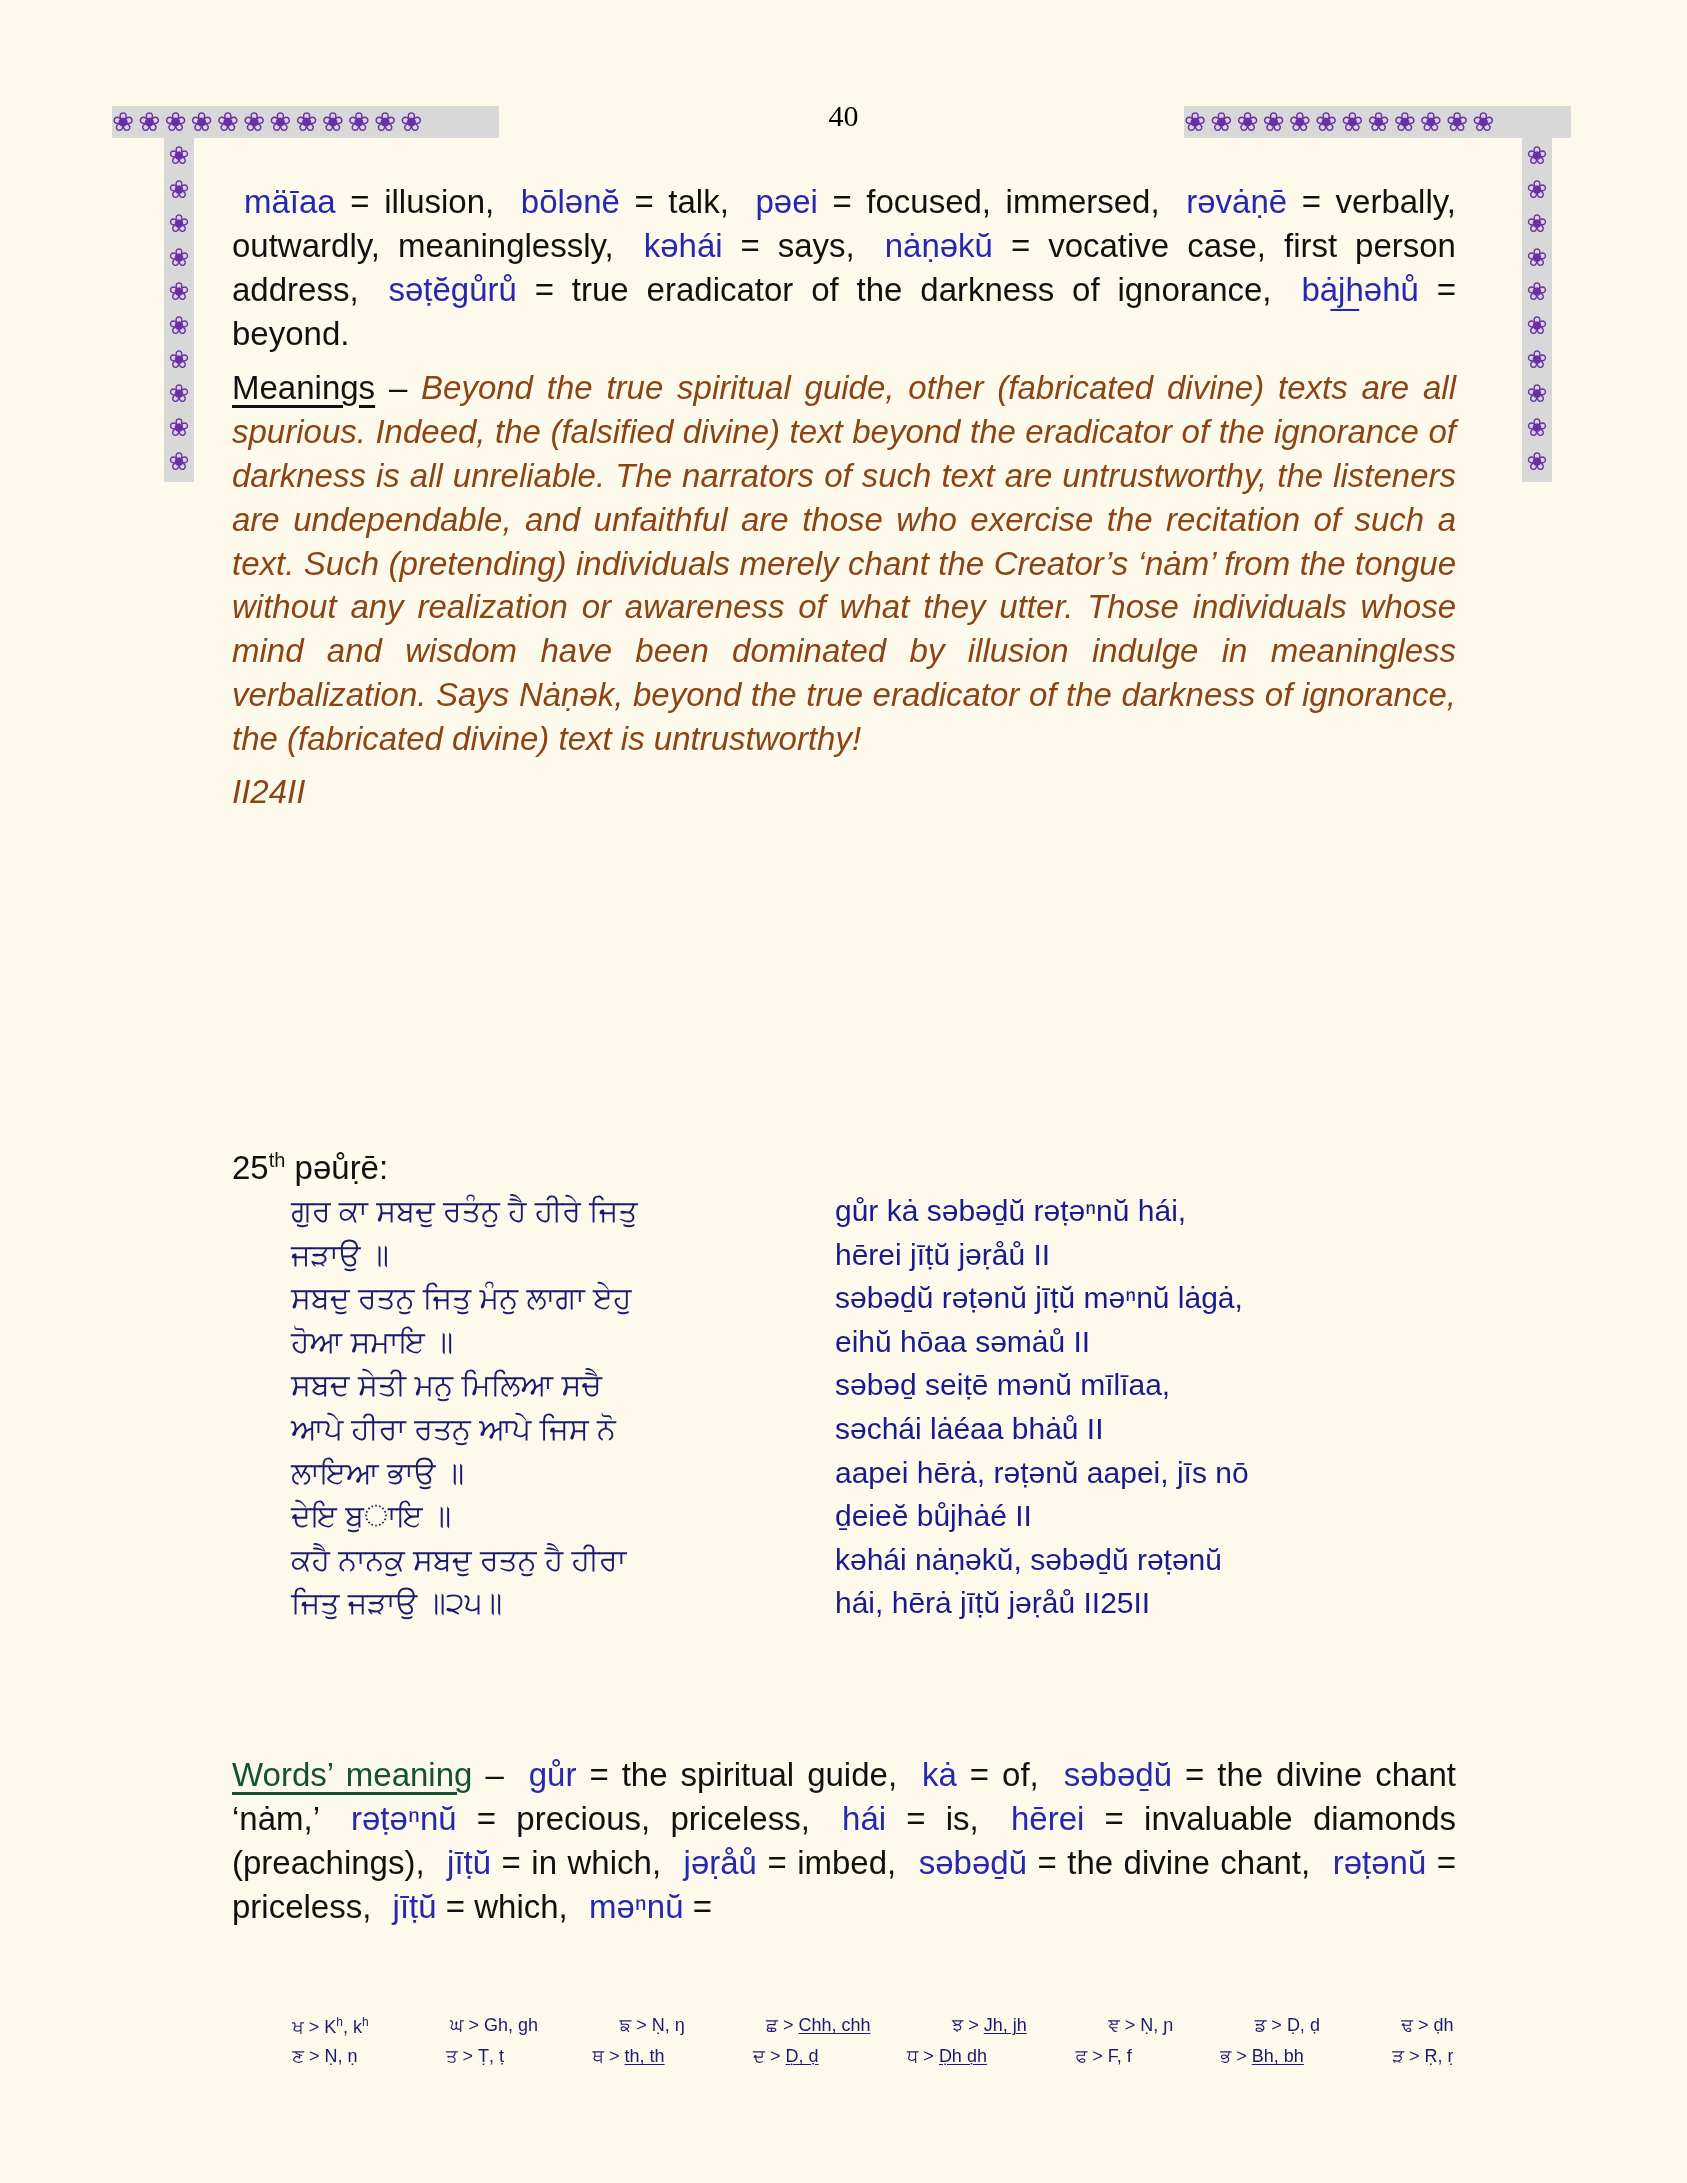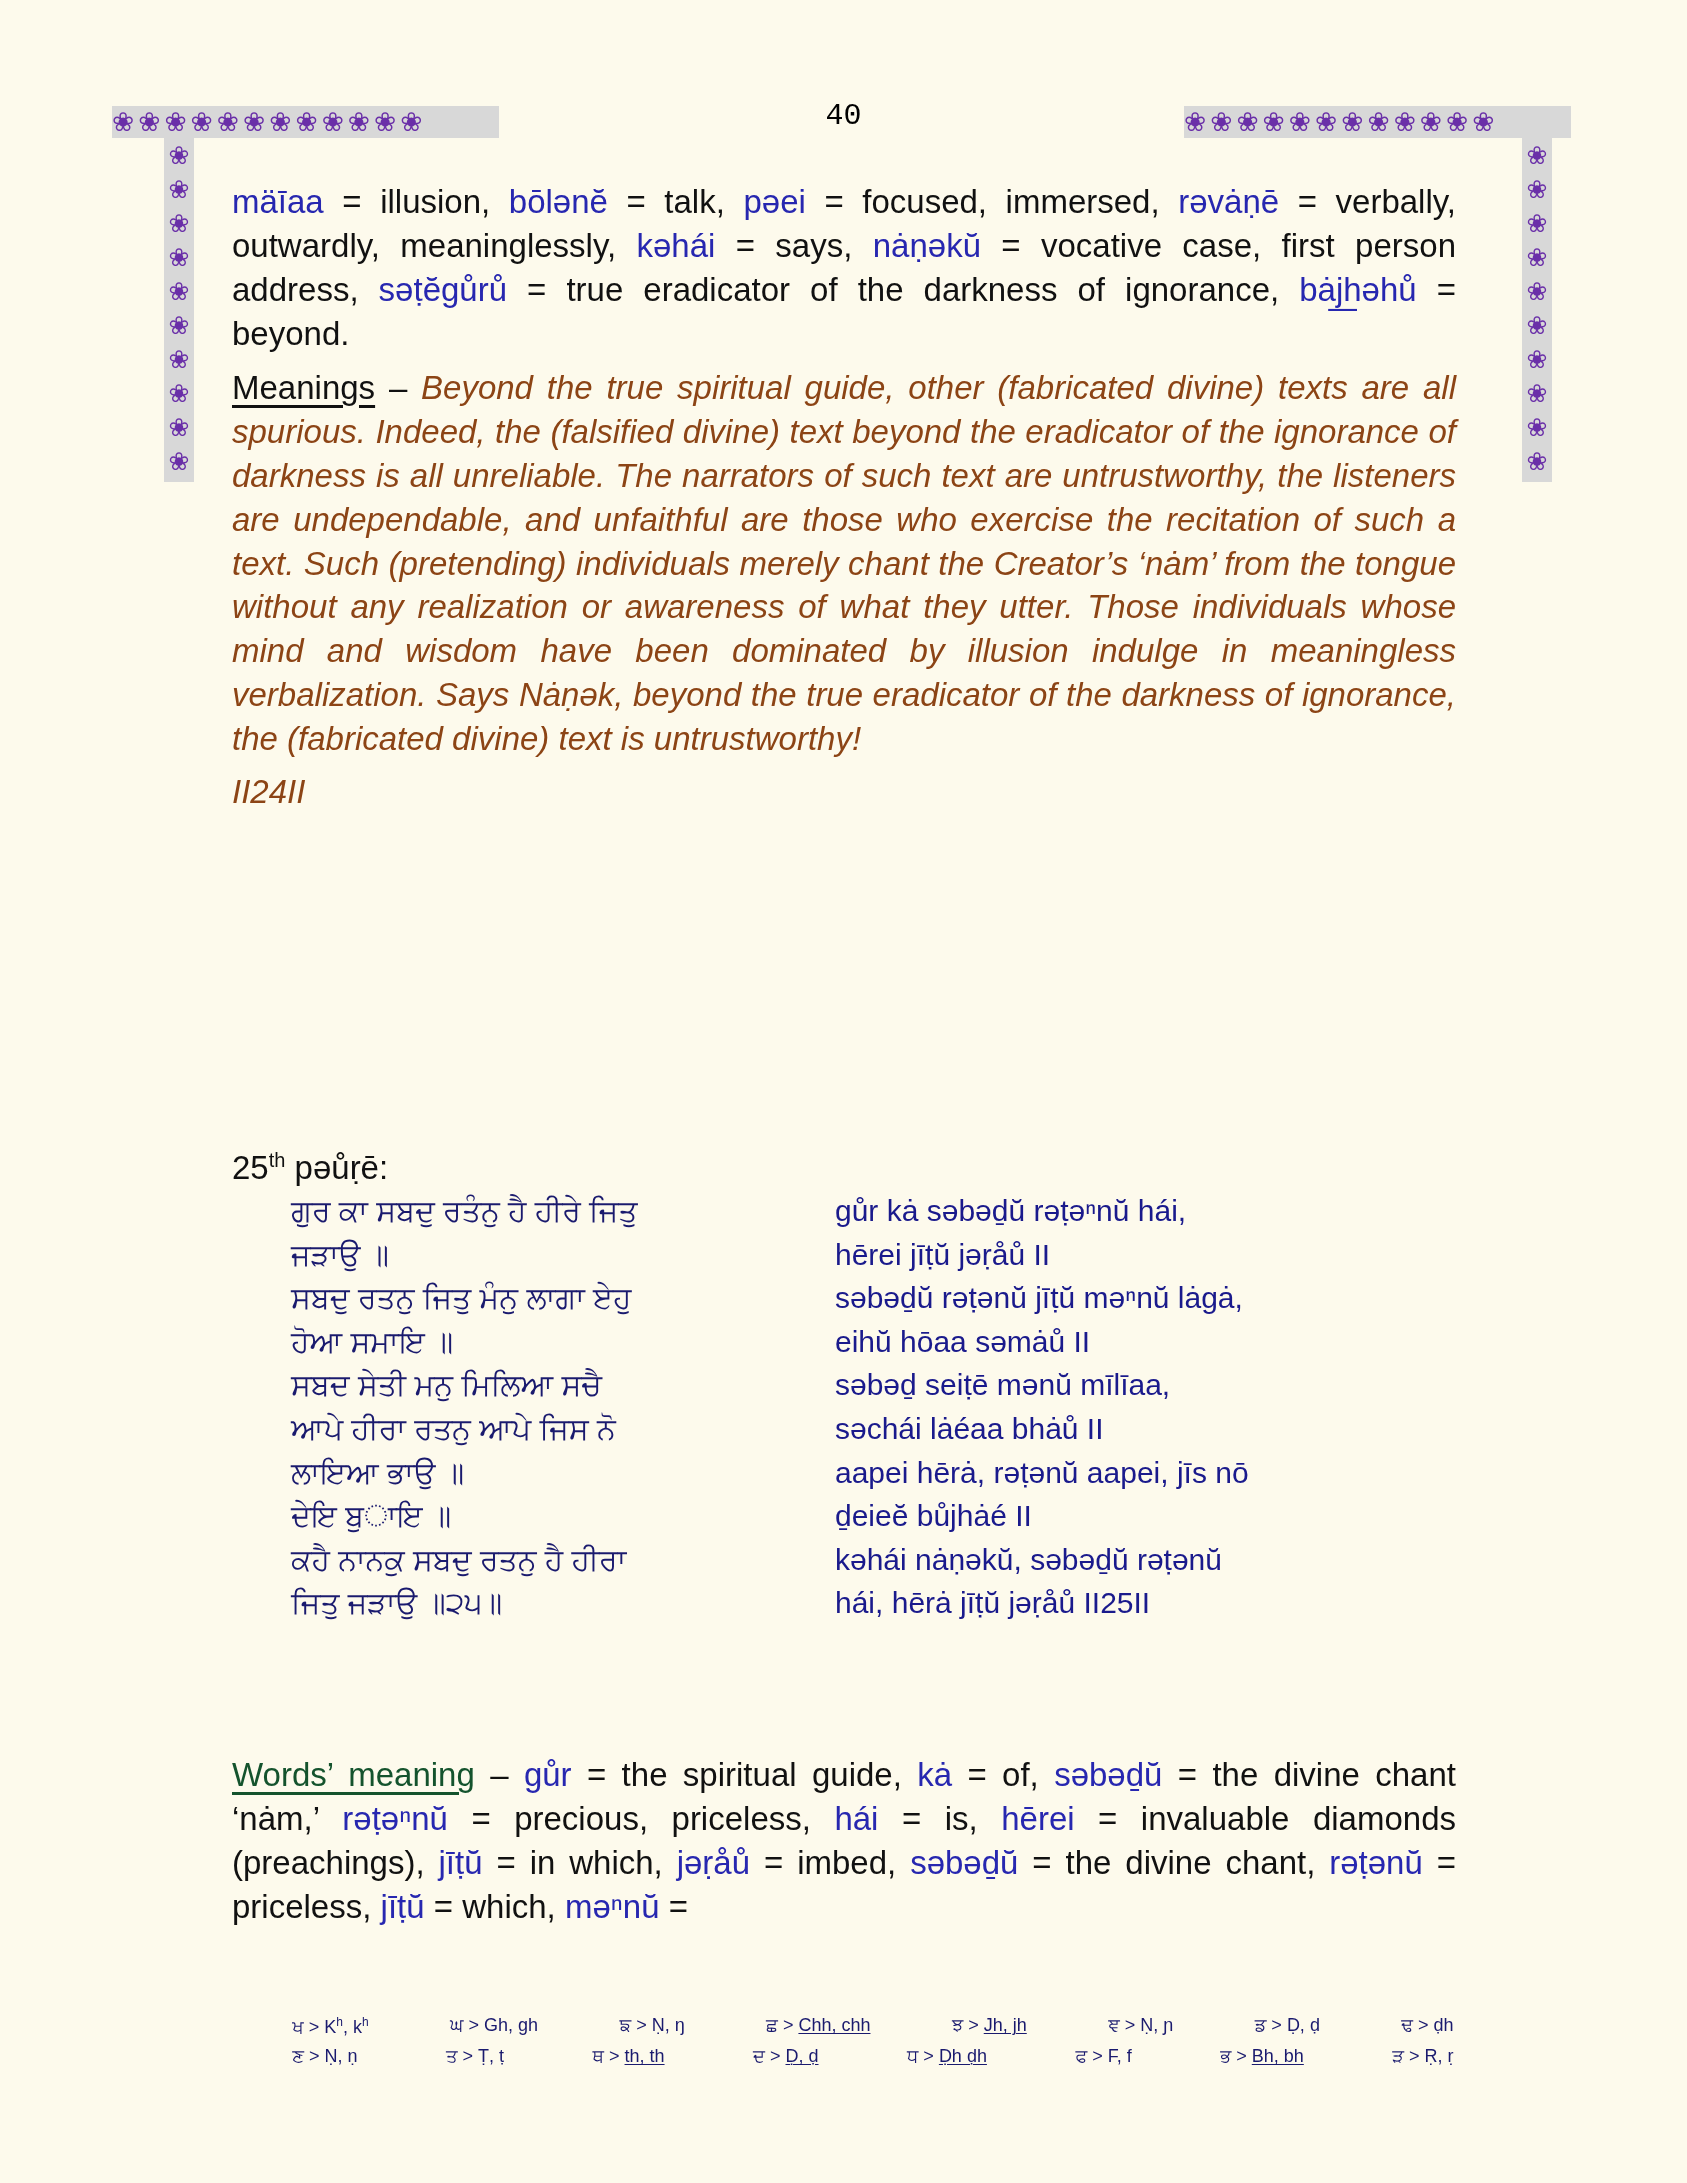--- a/index.html
+++ b/index.html
@@ -92,41 +92,41 @@
 
   
   .page-number {
     position: absolute;
     top: 99px;
     left: 0;
     width: 1687px;
     text-align: center;
     font-size: 30px;
     color: #000;
-    font-family: Liberation Mono, monospace;
+    font-family: Liberation Serif, serif;
   }
 
   
   .content {
     position: absolute;
     left: 232px;
     top: 180px;
     width: 1224px;
   }
 
   .para-wordmeaning {
     font-size: 33px;
     line-height: 1.33;
     color: #111;
     text-align: justify;
     text-justify: inter-word;
     margin: 0 0 10.6px 0;
     font-family: "Liberation Sans", sans-serif;
   }
-  .para-wordmeaning .t { color: #2727b0; }
+  .para-wordmeaning .t { color: #2727b0; margin-left: 12px; }
 
   .heading-underline {
     text-decoration: underline;
     text-decoration-thickness: 3.3px;
     text-underline-offset: 6px;
     color: #14532d;
   }
 
   .para-meanings {
     font-size: 33px;

